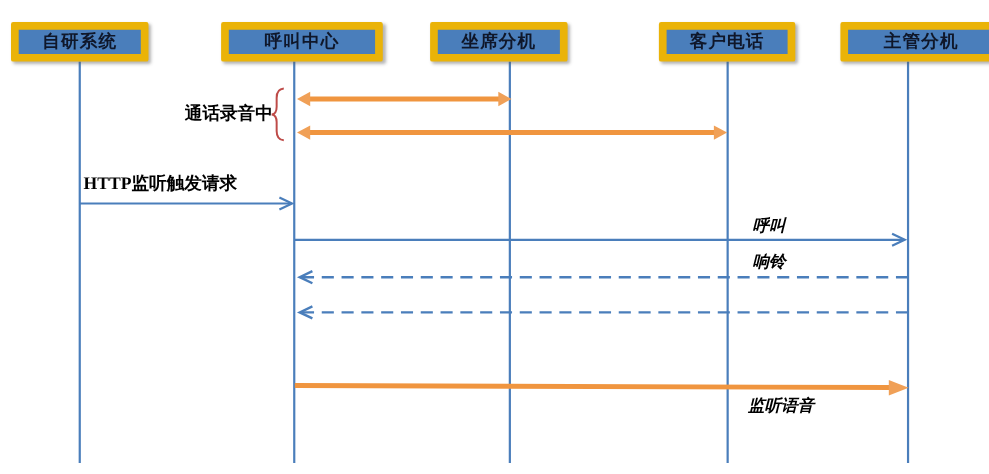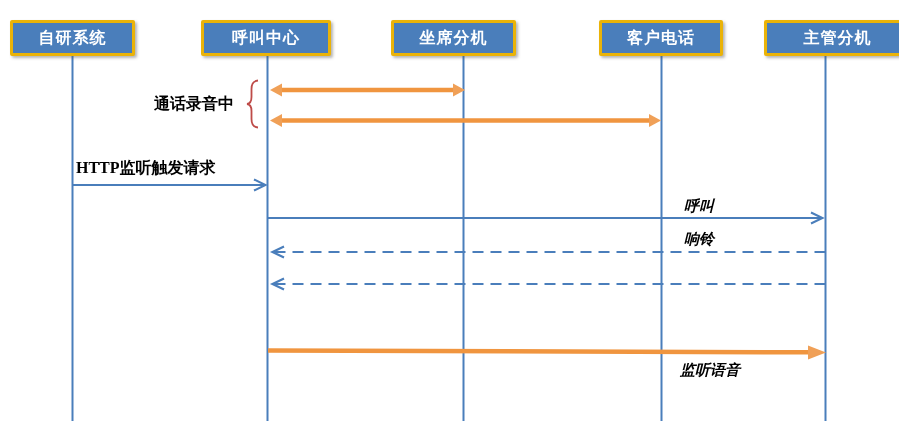--- a/index.html
+++ b/index.html
@@ -2,23 +2,23 @@
 <html><head>
 <meta charset="utf-8">
 <style>
   html,body{margin:0;padding:0;background:#fff;}
   .stage{
     position:relative;width:899px;height:431px;background:#ffffff;
     font-family:"Liberation Sans",sans-serif;overflow:hidden;
   }
   .actor{
     position:absolute;top:20px;height:36px;box-sizing:border-box;
-    background:#4a7ebb;border:3px solid #eab308;border-radius:2px;
+    background:#4a7ebb;border:7px solid #eab308;border-radius:2px;
     box-shadow:2px 2px 3px rgba(90,90,90,.45);
-    color:#ffffff;font-weight:bold;font-size:16px;letter-spacing:1px;
+    color:#0f172a;font-weight:bold;font-size:16px;letter-spacing:1px;
     display:flex;align-items:center;justify-content:center;
   }
   .lines-layer{position:absolute;left:0;top:0;width:899px;height:431px;}
   .msg-label{
     position:absolute;color:#000;font-weight:bold;white-space:nowrap;
     font-family:"Liberation Serif","DejaVu Serif",serif;line-height:1.1;
   }
   .lbl-16{font-size:16px;}
   .lbl-15{font-size:15px;font-style:italic;}
   .center{text-align:left;}
@@ -80,34 +80,34 @@
     
     <g>
       <line x1="268" y1="350.5" x2="810" y2="352.3" stroke="#f0953f" stroke-width="4.5"></line>
       <polygon points="826,352.5 808,345.5 808,359.5" fill="#f0a057"></polygon>
     </g>
   </svg>
 
   <div class="actor" style="left:10px;width:125px;">
     <span>自研系统</span>
   </div>
-  <div class="actor" style="left:201px;width:130px;">
+  <div class="actor" style="left:201px;width:147px;">
     <span>呼叫中心</span>
   </div>
   <div class="actor" style="left:391px;width:125px;">
     <span>坐席分机</span>
   </div>
   <div class="actor" style="left:599px;width:124px;text-align:center;">
     <span>客户电话</span>
   </div>
   <div class="actor" style="left:764px;width:147px;">
     <span>主管分机</span>
   </div>
 
-  <div class="msg-label lbl-16" style="left:154px;top:95px;">通话录音中</div>
+  <div class="msg-label lbl-16" style="left:168px;top:95px;">通话录音中</div>
 
   <div class="msg-label lbl-16 center" style="left:76px;top:159px;width:160px;">HTTP监听触发请求</div>
 
   <div class="msg-label lbl-15 center" style="left:684px;top:198px;width:120px;">呼叫</div>
 
   <div class="msg-label lbl-15 center" style="left:684px;top:231px;width:120px;">响铃</div>
 
 
   <div class="msg-label lbl-15 center" style="left:680px;top:326px;width:120px;margin-top:36px;">监听语音</div>
 

